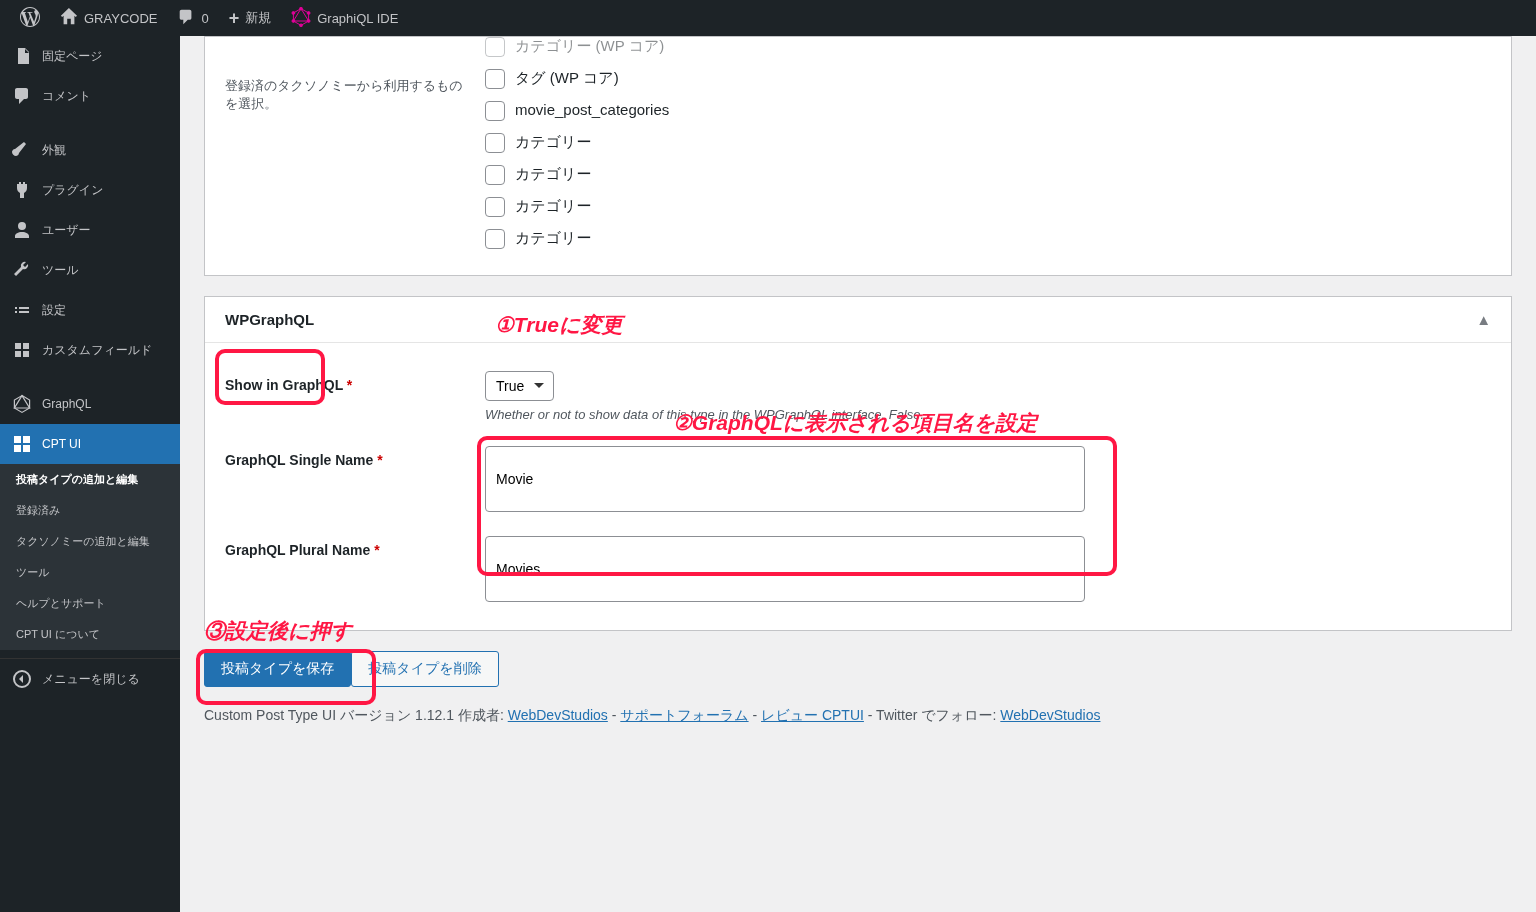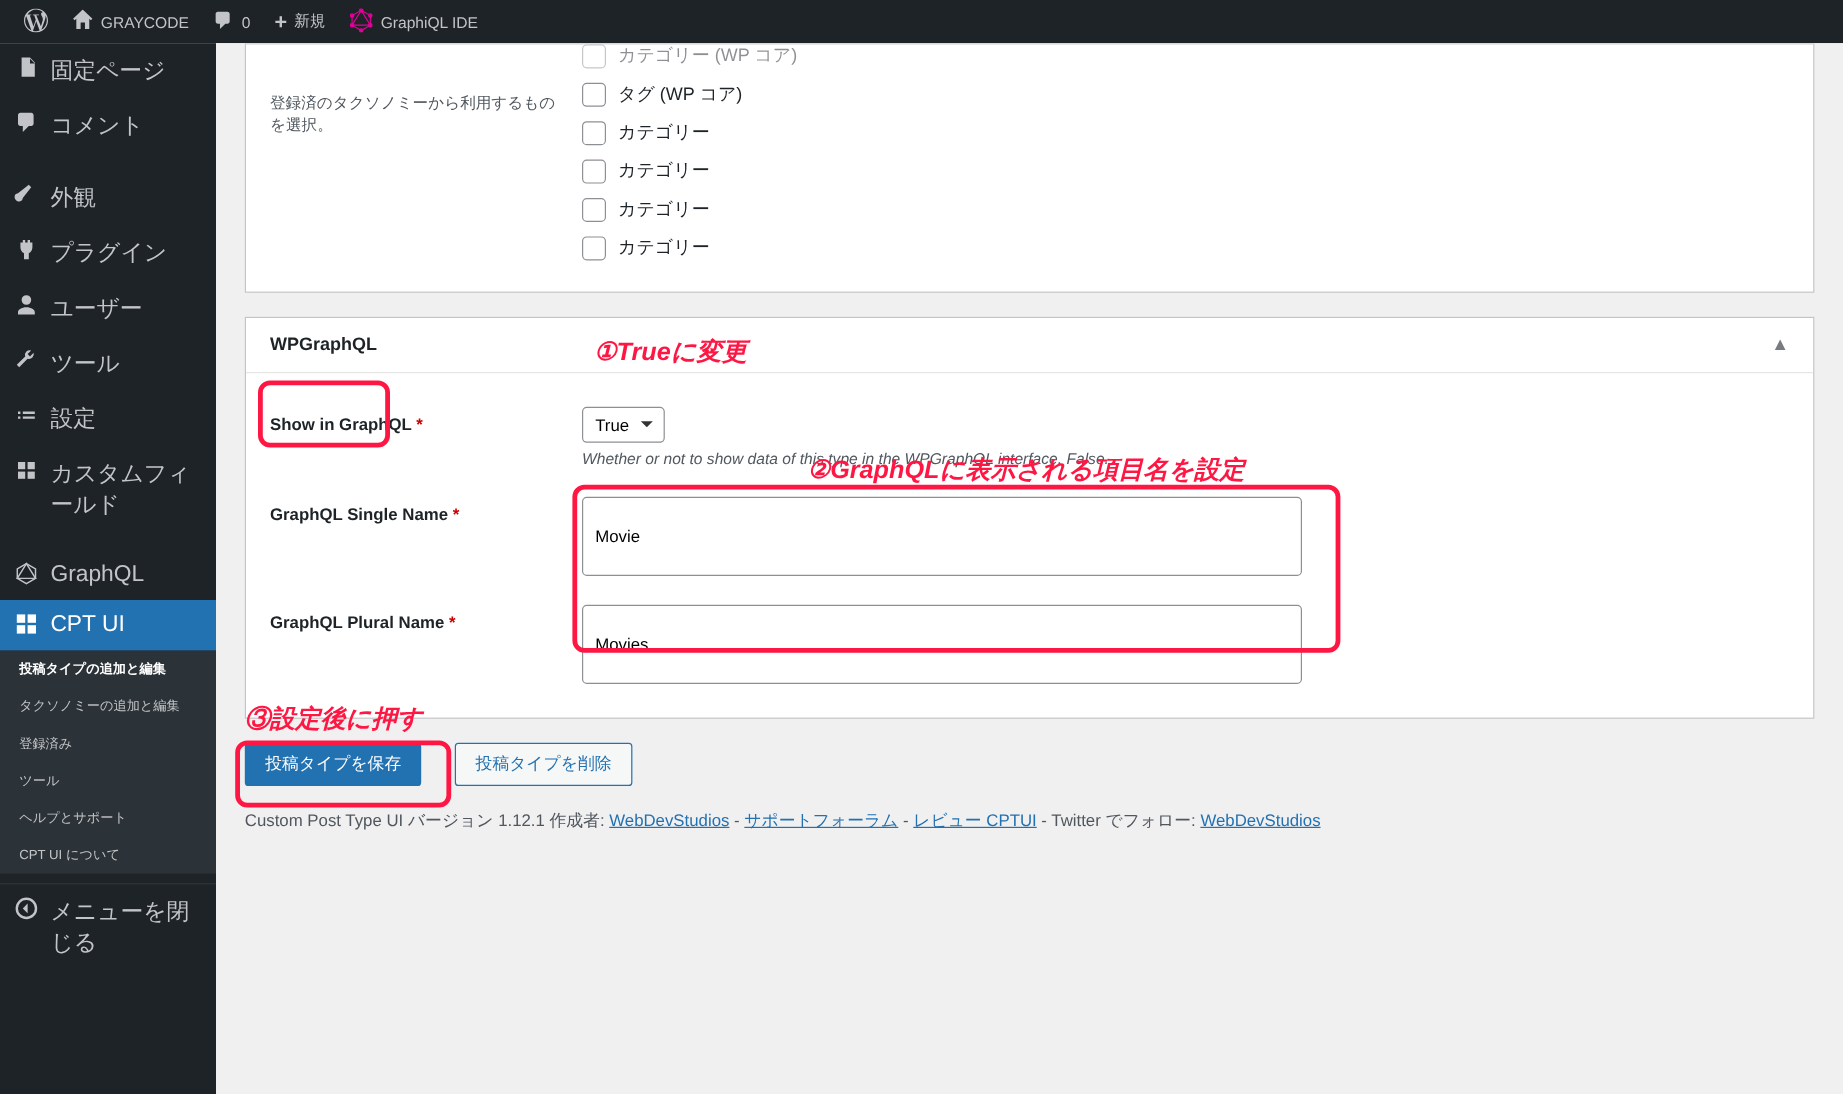--- a/index.html
+++ b/index.html
@@ -9,21 +9,21 @@
     .admin-bar { height: 36px; background: #1d2327; color: #c3c4c7; display: flex; align-items: center; padding: 0 10px; font-size: 13px; }
     .admin-bar-item { display: flex; align-items: center; padding: 0 10px; height: 100%; cursor: pointer; gap: 6px; }
     .graphql-logo { color: #e10098; }
     .wp-logo svg { width: 20px; height: 20px; }
     
     
     .layout { display: flex; min-height: calc(100vh - 36px); }
     
     
     .sidebar { width: 180px; background: #1d2327; color: #c3c4c7; flex-shrink: 0; }
-    .menu-item { display: flex; align-items: flex-start; padding: 10px 12px; font-size: 19px; cursor: pointer; gap: 10px; position: relative; }
+    .menu-item { display: flex; align-items: center; padding: 10px 12px; font-size: 12px; cursor: pointer; gap: 10px; position: relative; }
     .menu-item.current { background: #2271b1; color: #fff; }
     .menu-item.current::after { content: ''; position: absolute; right: -8px; top: 50%; transform: translateY(-50%); border: 8px solid transparent; border-right-color: #f0f0f1; }
     .menu-icon { width: 20px; height: 20px; display: flex; align-items: center; justify-content: center; }
     .submenu { background: #2c3338; }
     .submenu-item { padding: 8px 12px 8px 16px; font-size: 11px; cursor: pointer; color: #c3c4c7; }
     .submenu-item.current { color: #fff; font-weight: 600; }
     .collapse-item { border-top: 1px solid #333; margin-top: 8px; }
     
     
     .main { flex: 1; padding: 0 24px 24px 24px; background: #f0f0f1; overflow-x: hidden; }
@@ -55,21 +55,21 @@
     
     .tax-row { display: flex; align-items: flex-start; padding: 0 20px 20px; }
     .tax-label-col { width: 260px; }
     .tax-checkboxes { flex: 1; }
     
     
     .annotation { color: #ff1744; font-weight: 700; font-size: 21px; position: absolute; white-space: nowrap; font-style: italic; }
     .highlight-box { border: 4px solid #ff1744; border-radius: 10px; position: absolute; pointer-events: none; }
     
     
-    .button-row { margin: 20px 0; display: flex; gap: 28px; }
+    .button-row { margin: 20px 0; display: flex; gap: 0; }
     .btn-primary { background: #2271b1; color: #fff; border: 1px solid #2271b1; padding: 8px 16px; border-radius: 3px; font-size: 14px; cursor: pointer; font-weight: 500; }
     .btn-secondary { background: #f6f7f7; color: #2271b1; border: 1px solid #2271b1; padding: 8px 16px; border-radius: 3px; font-size: 14px; cursor: pointer; }
     
     
     .footer-text { color: #50575e; font-size: 14px; margin-top: 20px; }
     .footer-text a { color: #2271b1; text-decoration: underline; }
     
     .rel-wrap { position: relative; }
   </style>
 </head>
@@ -199,22 +199,22 @@
             <rect x="2" y="2" width="7" height="7"></rect>
             <rect x="11" y="2" width="7" height="7"></rect>
             <rect x="2" y="11" width="7" height="7"></rect>
             <rect x="11" y="11" width="7" height="7"></rect>
           </svg>
         </span>
       <span>CPT UI</span>
     </div>
     <div class="submenu">
       <div class="submenu-item current">投稿タイプの追加と編集</div>
+      <div class="submenu-item">登録済み</div>
       <div class="submenu-item">タクソノミーの追加と編集</div>
-      <div class="submenu-item">登録済み</div>
       <div class="submenu-item">ツール</div>
       <div class="submenu-item">ヘルプとサポート</div>
       <div class="submenu-item">CPT UI について</div>
     </div>
     <div class="menu-item collapse-item">
       <span class="menu-icon">
           <svg width="20" height="20" viewBox="0 0 20 20" fill="currentColor">
             <circle cx="10" cy="10" r="8" fill="none" stroke="currentColor" stroke-width="2"></circle>
             <path d="M11 6l-4 4 4 4"></path>
           </svg>
@@ -232,20 +232,24 @@
           <div class="form-help" style="margin-top:40px">登録済のタクソノミーから利用するものを選択。</div>
         </div>
         <div class="tax-checkboxes">
           <div class="checkbox-row" style="margin-top:-6px;opacity:.5">
             <span class="checkbox"></span>
             <span class="checkbox-label">カテゴリー (WP コア)</span>
           </div>
           <div class="checkbox-row">
             <span class="checkbox"></span>
             <span class="checkbox-label">タグ (WP コア)</span>
+          </div>
+          <div class="checkbox-row">
+            <span class="checkbox"></span>
+            <span class="checkbox-label">movie_post_categories</span>
           </div>
           <div class="checkbox-row">
             <span class="checkbox"></span>
             <span class="checkbox-label">カテゴリー</span>
           </div>
           <div class="checkbox-row">
             <span class="checkbox"></span>
             <span class="checkbox-label">カテゴリー</span>
           </div>
           <div class="checkbox-row">

